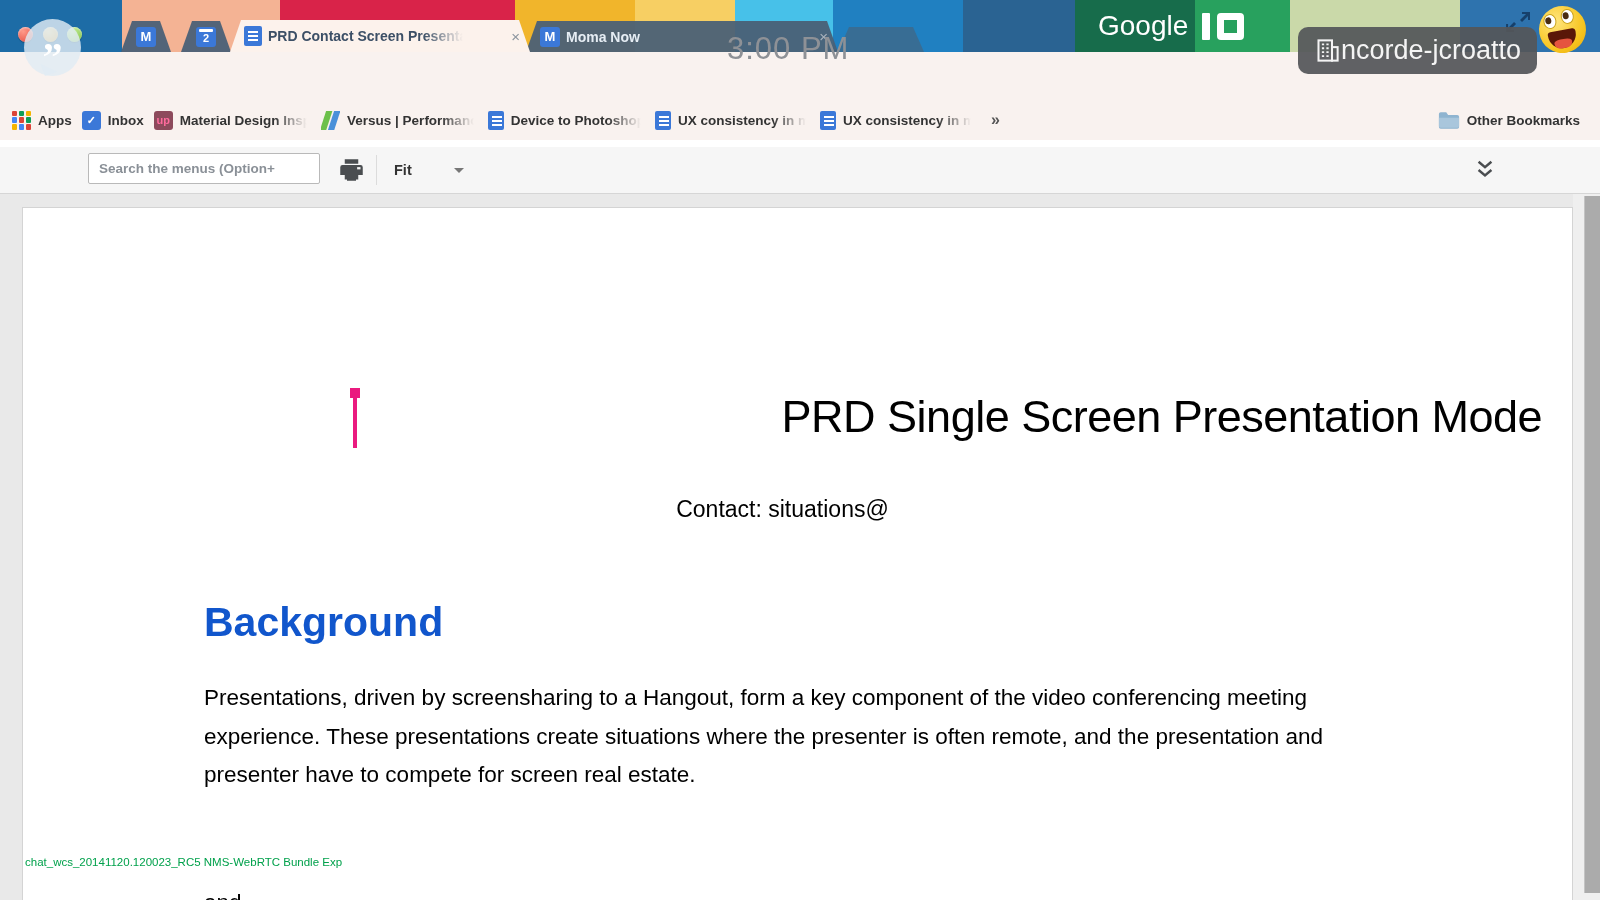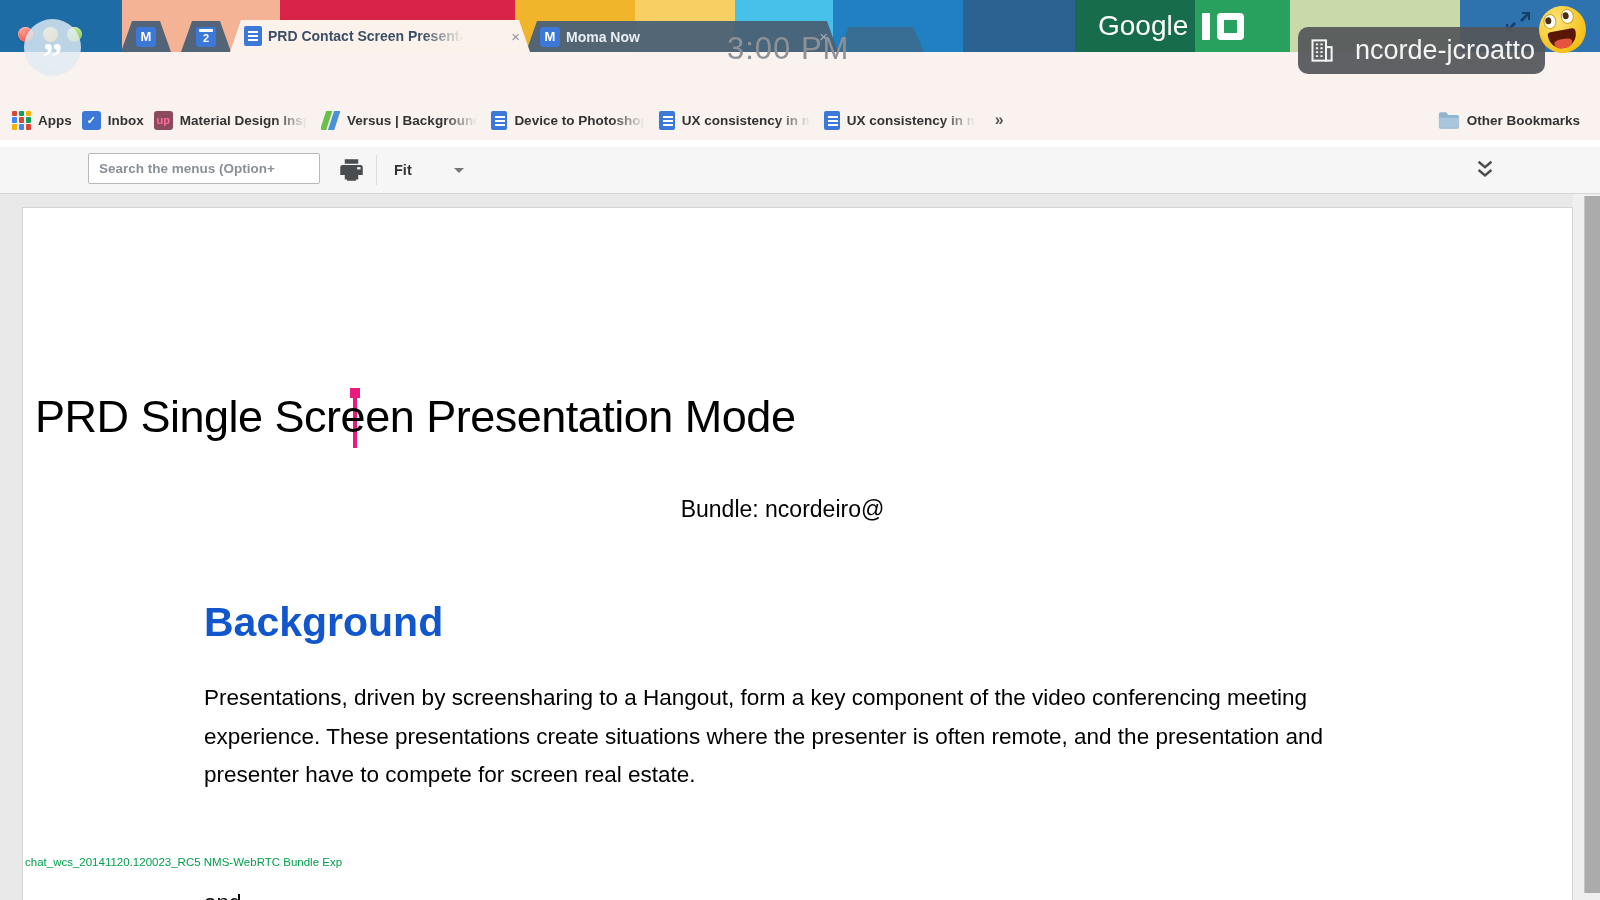--- a/index.html
+++ b/index.html
@@ -39,22 +39,22 @@
   .navbtn{position:absolute;top:66px}
   #url-field{position:absolute;left:176px;top:61px;width:1090px;height:37px;background:#fff;border:1px solid #c6c6c6;border-radius:3px;display:flex;align-items:center;padding:0 10px;gap:8px}
   #url-text{font-size:19.5px;font-weight:700;white-space:nowrap;overflow:hidden;letter-spacing:-.3px}
   .u-scheme{color:#1d8e3e}.u-sep{color:#6a6f74}.u-domain{color:#1b1d1f}.u-path{color:#4c5156}
   #star-icon{margin-left:auto;color:#a9afb5;flex:none}
   .extbtn{position:absolute;top:66px}
   #menu-btn{position:absolute;left:1556px;top:70px;width:30px}
   #menu-btn div{height:5px;background:#f2960d;border-radius:2px;margin-bottom:4px}
 
   
-  #user-badge{position:absolute;left:1298px;top:27px;height:47px;padding:0 10px;border-radius:10px;
-    background:rgba(84,86,89,.93);display:flex;align-items:center;gap:20px;z-index:10}
+  #user-badge{position:absolute;left:1298px;top:27px;height:47px;padding:0 16px;border-radius:10px;
+    background:rgba(84,86,89,.93);display:flex;align-items:center;gap:0;z-index:10}
   #user-badge span{color:#f4f4f4;font-size:27px}
   #quote-bubble{position:absolute;left:24px;top:19px;width:57px;height:57px;border-radius:50%;
     background:rgba(224,235,244,.82);z-index:7;display:flex;align-items:center;justify-content:center}
   #quote-bubble:after{content:"";position:absolute;left:12px;bottom:-9px;border:9px solid transparent;border-top-color:rgba(224,235,244,.82);transform:rotate(25deg)}
   #quote-bubble b{color:#fff;font-size:40px;line-height:0;margin-top:18px;font-family:"Liberation Serif",serif}
 
   
   #bookmarks{position:absolute;left:0;top:100px;width:1600px;height:40px;background:#f9f2ef;display:flex;align-items:center;padding:0 12px;gap:10px}
   .bm{display:flex;align-items:center;gap:7px;font-size:13.5px;font-weight:700;color:#333;flex:none}
   .bm-label.fade{max-width:150px;white-space:nowrap;overflow:hidden;-webkit-mask-image:linear-gradient(90deg,#000 72%,transparent 97%);mask-image:linear-gradient(90deg,#000 72%,transparent 97%)}
@@ -79,21 +79,21 @@
   .caret{width:0;height:0;border:5px solid transparent;border-top-color:#777;margin-top:5px}
   #collapse-btn{position:absolute;left:1474px;top:10px;color:#4a4d50}
 
   
   #canvas{position:absolute;left:0;top:194px;width:1600px;height:706px;background:#e9e9e9}
   #page{position:absolute;left:22px;top:13px;width:1551px;height:693px;background:#fff;border:1px solid #d4d4d4;border-bottom:none}
   #scroll-gutter{position:absolute;left:1573px;top:0;width:27px;height:706px;background:#efefef}
   #scroll-thumb{position:absolute;left:1584px;top:2px;width:16px;height:697px;background:#ababab;border-left:1px solid #c4c4c4}
   #collab-cursor{position:absolute;left:330px;top:180px;width:4px;height:60px;background:#ea1a7f}
   #collab-cursor:before{content:"";position:absolute;left:-3px;top:0;width:10px;height:10px;background:#ea1a7f}
-  #doc-title{position:absolute;left:12px;right:30px;top:183px;text-align:left;font-size:45px;color:#000;letter-spacing:-.5px}
+  #doc-title{position:absolute;left:0;right:30px;top:183px;text-align:right;font-size:45px;color:#000;letter-spacing:-.5px}
   #doc-sub1{position:absolute;left:0;right:30px;top:251px;text-align:center;font-size:23px}
   #doc-sub2{position:absolute;left:0;right:30px;top:288px;text-align:center;font-size:23px}
   #doc-h1{position:absolute;left:181px;top:391px;font-size:41px;font-weight:700;color:#1156cc}
   .para{position:absolute;left:181px;width:1165px;font-size:22.5px;line-height:38.5px;color:#000}
   #para1{top:471px}
   #para2{top:622px}
   #para3{top:676px}
   #para2 a{color:#1155cc;text-decoration:underline}
   #debug-text{position:absolute;left:25px;top:856px;font-size:11.5px;color:#00a14b;z-index:20;white-space:nowrap}
   svg{display:block}
@@ -280,21 +280,21 @@
   </span>
   <span class="bm">
     <span class="bmsq" style="background:#8d4a5c;color:#ff6b9d">up</span>
     <span class="bm-label fade" style="max-width:165px">Material Design Insp</span>
   </span>
   <span class="bm">
     <span class="versus">
         <i style="left:2px;background:#6cc04a"></i>
         <i style="left:10px;background:#4a90d9"></i>
       </span>
-    <span class="bm-label fade" style="max-width:168px">Versus | Background</span>
+    <span class="bm-label fade" style="max-width:168px">Versus | Performanc</span>
   </span>
   <span class="bm">
     <span class="docicon" style="width:16px;height:19px"></span>
     <span class="bm-label fade" style="max-width:168px">Device to Photoshop</span>
   </span>
   <span class="bm">
     <span class="docicon" style="width:16px;height:19px"></span>
     <span class="bm-label fade" style="max-width:160px">UX consistency in m</span>
   </span>
   <span class="bm">
@@ -331,21 +331,21 @@
     <svg width="22" height="26" viewBox="0 0 24 26" fill="none" stroke="currentColor" stroke-width="2.6">
         <path d="M5 4l7 6 7-6M5 13l7 6 7-6"></path>
       </svg>
     </span>
 </div>
 
 <div id="canvas">
   <div id="page">
     <span id="collab-cursor"></span>
     <div id="doc-title">PRD Single Screen Presentation Mode</div>
-    <div id="doc-sub2">Bundle: ncordeiro@</div>
+    <div id="doc-sub2">Contact: situations@</div>
     <div id="doc-h1">Background</div>
     <div id="para1" class="para">Presentations, driven by screensharing to a Hangout, form a key component of the video conferencing meeting experience.  These presentations create situations where the presenter is often remote, and the presentation and presenter have to compete for screen real estate.</div>
     <div id="para3" class="para">and</div>
   </div>
   <div id="scroll-gutter"></div>
   <div id="scroll-thumb"></div>
 </div>
 
 <div id="debug-text">chat_wcs_20141120.120023_RC5 NMS-WebRTC Bundle Exp</div>
 

